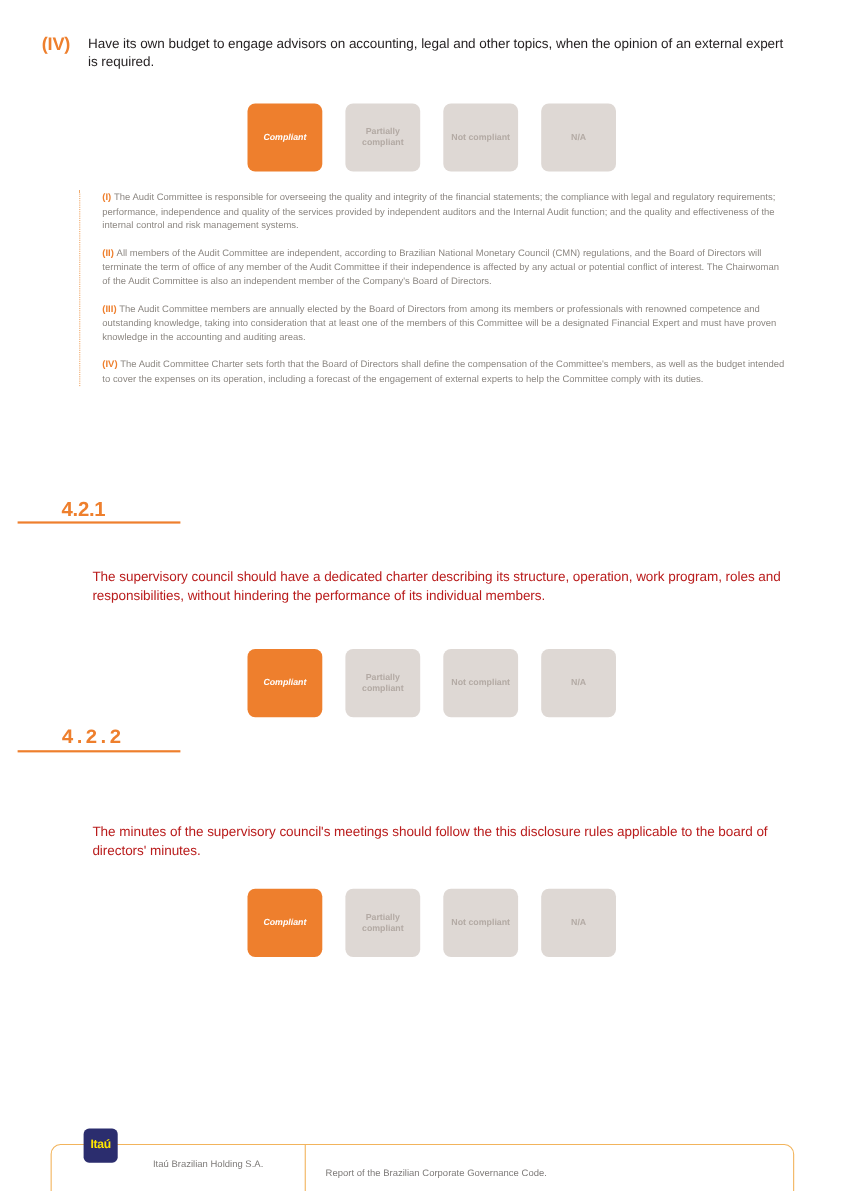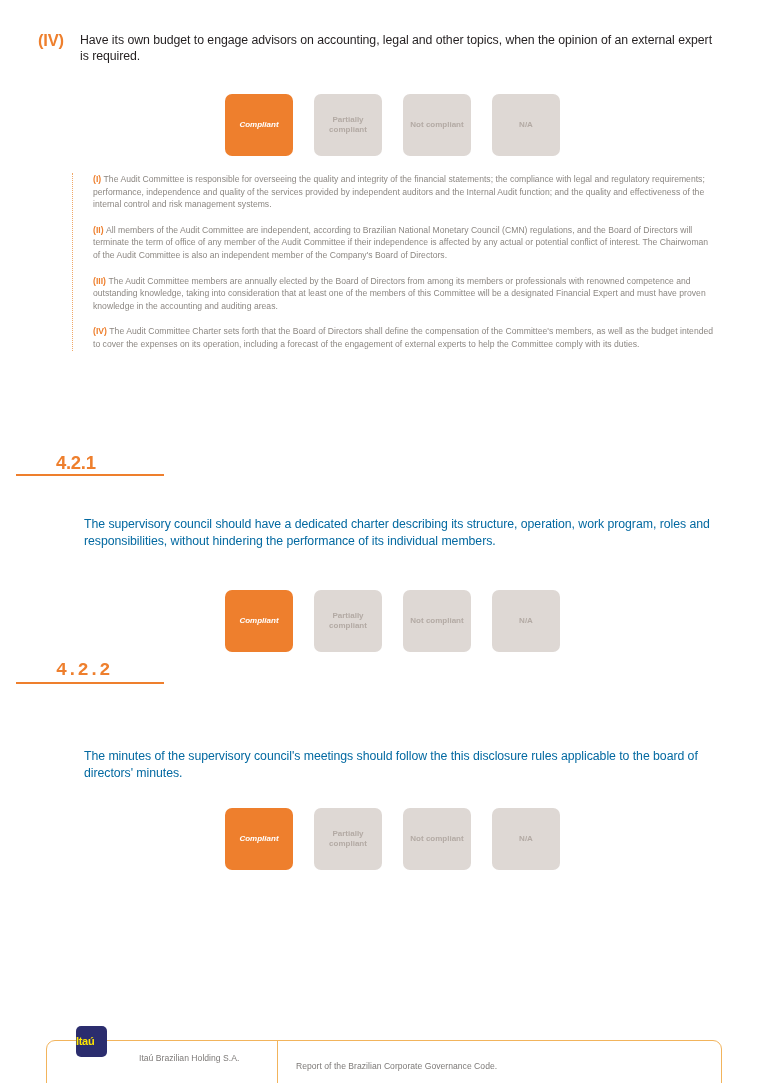--- a/index.html
+++ b/index.html
@@ -107,21 +107,21 @@
     line-height: 21px;
     letter-spacing: -0.3px;
   }
 
   
   .sec-body {
     position: absolute;
     left: 84px; right: 52px;
     font-size: 12.3px;
     line-height: 17px;
-    color: #0369a1;
+    color: #b91c1c;
     letter-spacing: -0.05px;
   }
 
   
   .footer {
     position: absolute;
     left: 46px; right: 44px;
     top: 1040px; height: 52px;
     border: 1.3px solid #f2b45c;
     border-radius: 9px;
@@ -159,20 +159,21 @@
     font-weight: 700;
   }
   .itau-logo {
     position: absolute;
     left: 29px; top: -15px;
     width: 31px; height: 31px;
     border-radius: 5px;
     background: #2b2d6e;
     display: flex;
     align-items: center;
+    justify-content: center;
   }
   .itau-logo span {
     color: #ffe600;
     font-size: 11px;
     font-weight: 700;
     line-height: 11px;
     letter-spacing: -0.3px;
   }
 </style>
 </head>

